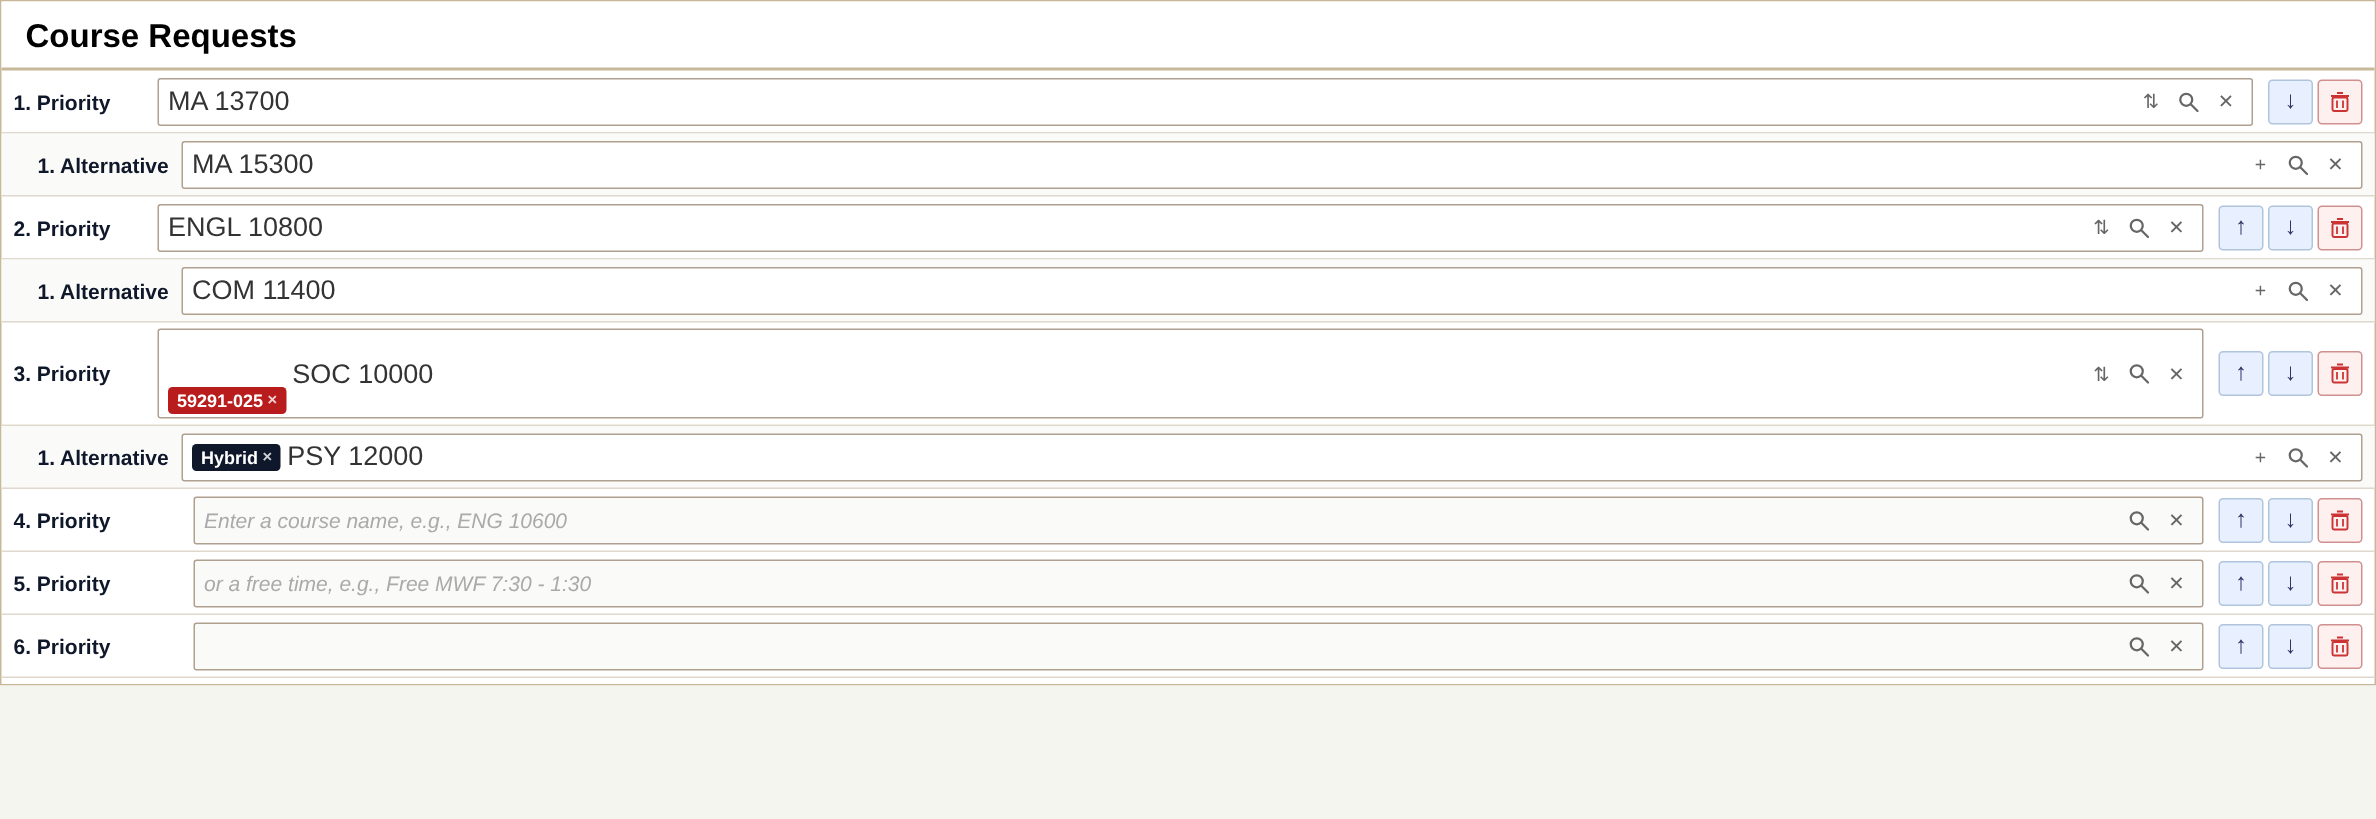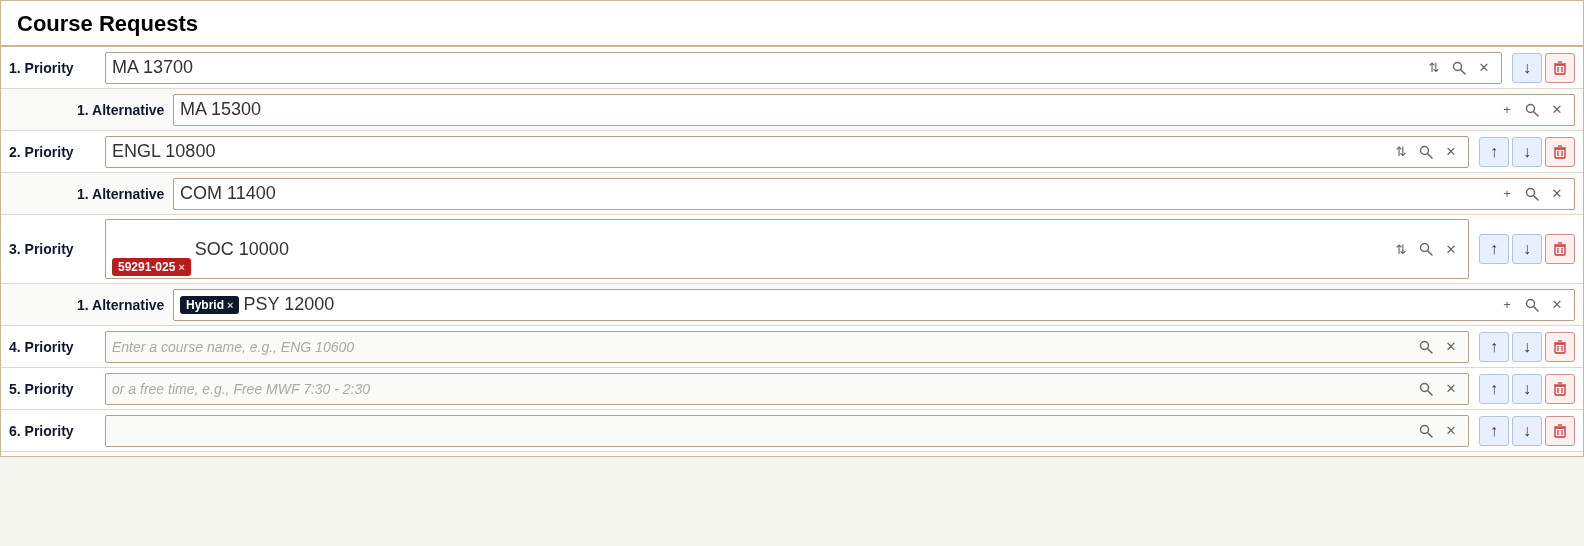--- a/index.html
+++ b/index.html
@@ -26,21 +26,21 @@
     .row-container {
       border-bottom: 1px solid #e0d8cc;
       padding: 4px 8px;
       display: flex;
       align-items: center;
       gap: 6px;
       min-height: 42px;
     }
     .row-container.alt-row {
       background: #fafaf8;
-      padding-left: 76px;
+      padding-left: 24px;
     }
     .priority-label {
       min-width: 90px;
       font-weight: bold;
       color: #0f172a;
       white-space: nowrap;
       flex-shrink: 0;
     }
     .input-wrapper {
       flex: 1;
@@ -49,20 +49,21 @@
       align-items: center;
       border: 1px solid #b0a090;
       background: #fff;
       border-radius: 2px;
       padding: 2px 6px;
       min-height: 32px;
       gap: 4px;
     }
     .input-wrapper.disabled {
       background: #fafaf8;
+      margin-left: 24px;
     }
     .course-text {
       flex: 1;
       font-size: 18px;
       color: #333;
     }
     .course-placeholder {
       flex: 1;
       font-size: 14px;
       color: #aaa;
@@ -304,21 +305,21 @@
               <line x1="5" y1="1" x2="9" y2="1" stroke="#c33" stroke-width="1.3"></line>
               <line x1="5" y1="6" x2="5" y2="11" stroke="#c33" stroke-width="1.2"></line>
               <line x1="9" y1="6" x2="9" y2="11" stroke="#c33" stroke-width="1.2"></line>
             </svg>
           </span>
         </div>
       </div>
       <div class="row-container">
         <span class="priority-label">5. Priority</span>
         <div class="input-wrapper disabled">
-          <span class="course-placeholder">or a free time, e.g., Free MWF 7:30 - 2:30</span>
+          <span class="course-placeholder">or a free time, e.g., Free MWF 7:30 - 1:30</span>
           <span class="input-actions">
             <span class="icon-btn">
               <svg width="14" height="14" viewBox="0 0 14 14" fill="none" xmlns="http://www.w3.org/2000/svg">
                 <circle cx="5.5" cy="5.5" r="4" stroke="#666" stroke-width="1.5"></circle>
                 <line x1="8.7" y1="8.7" x2="13" y2="13" stroke="#666" stroke-width="1.5" stroke-linecap="round"></line>
               </svg>
             </span>
             <span class="icon-btn">✕</span>
           </span>
         </div>

